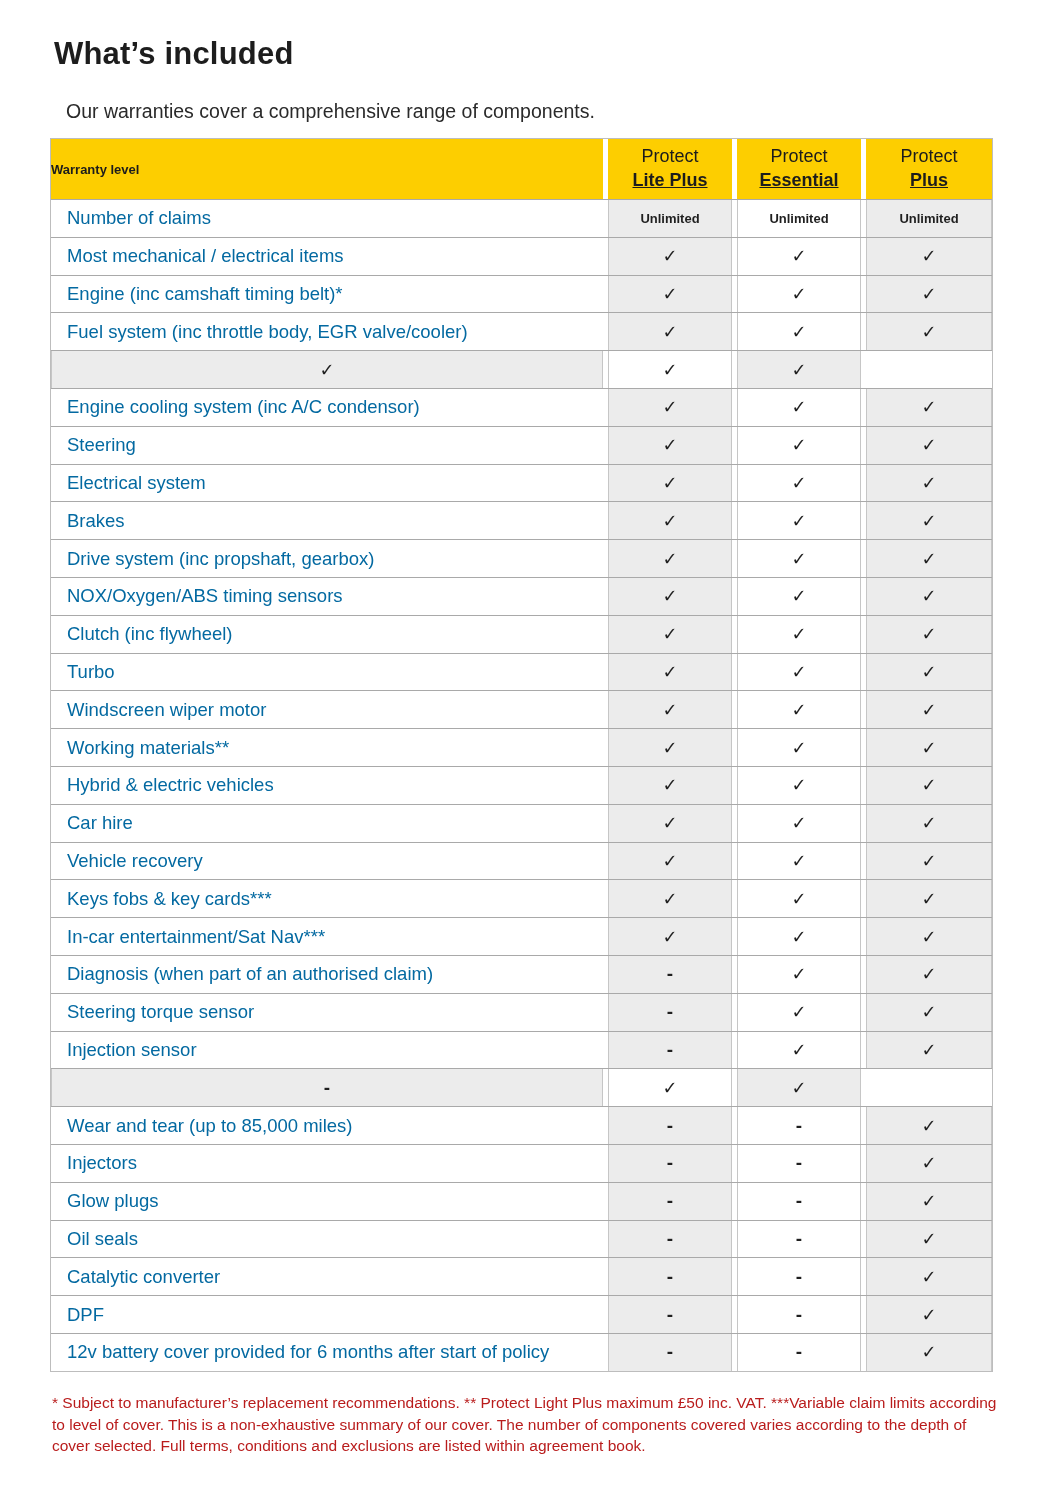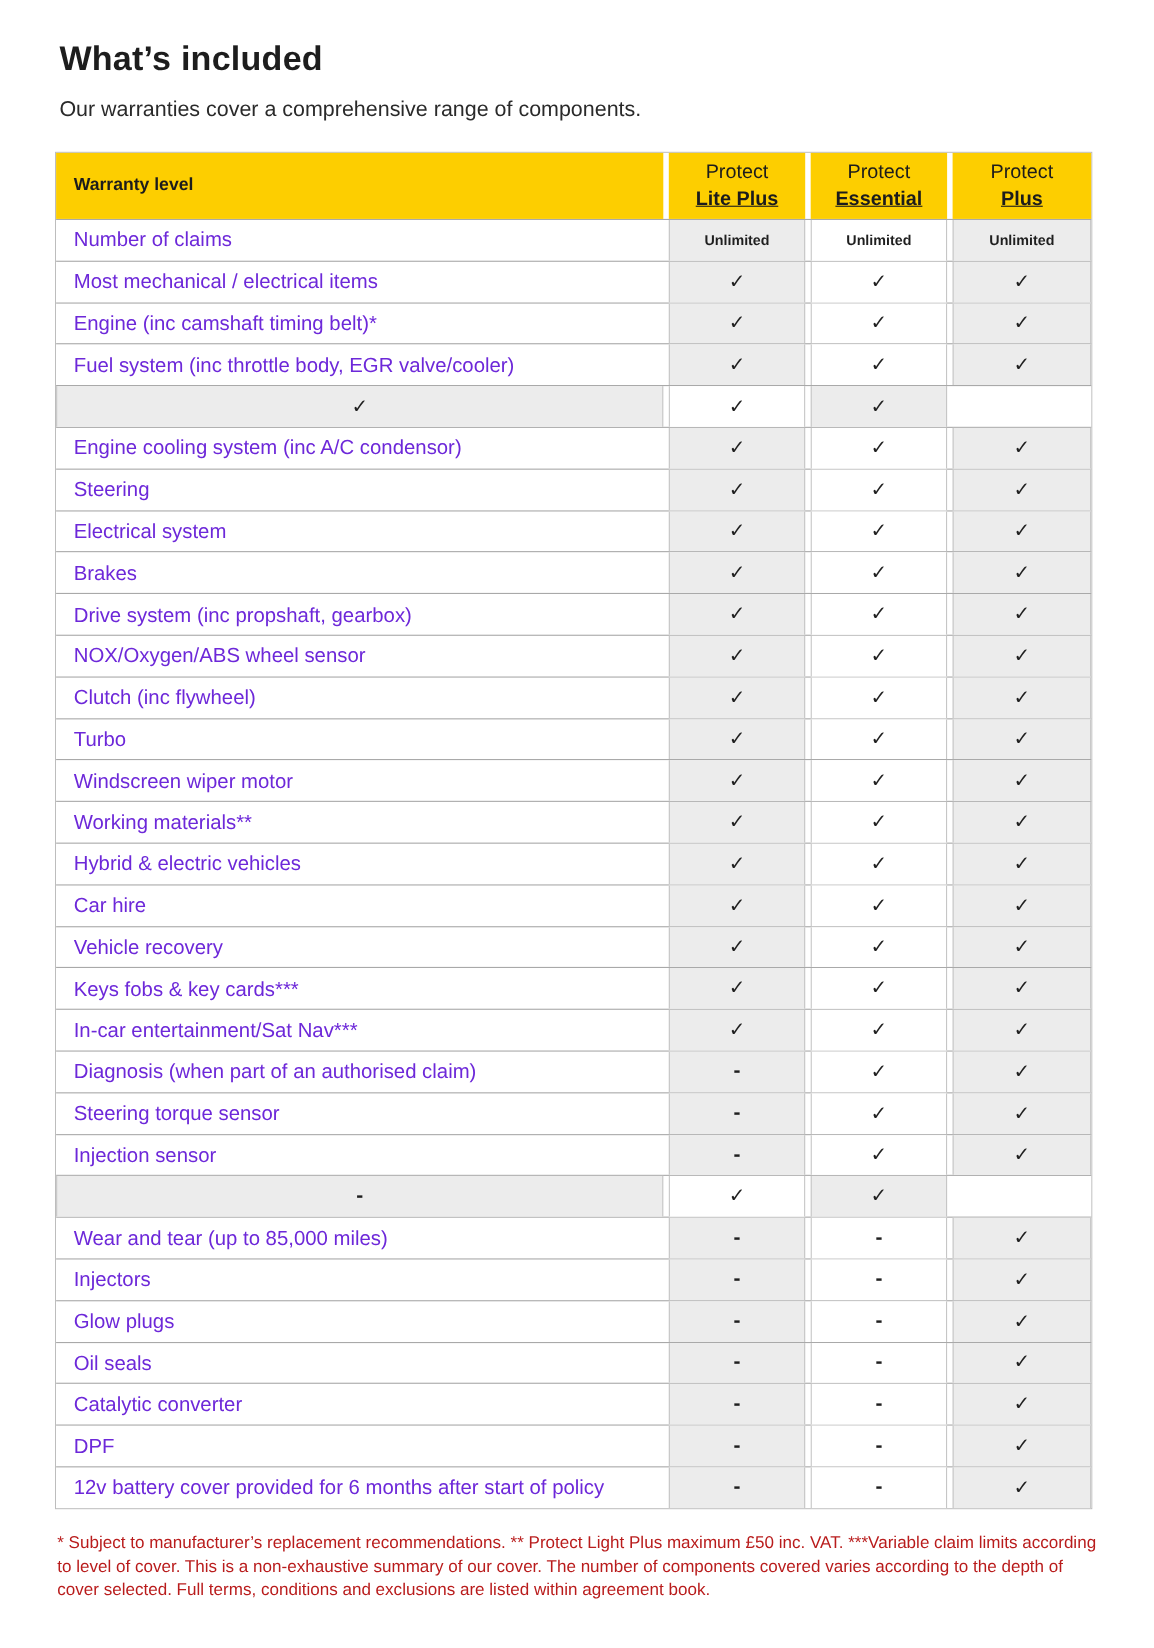--- a/index.html
+++ b/index.html
@@ -20,21 +20,21 @@
   }
   .page-title {
     margin: 0;
     padding: 36px 4px 0 54px;
     font-size: 31px;
     font-weight: 700;
     letter-spacing: 0.2px;
     color: #1d1d1d;
   }
   .page-subtitle {
-    margin: 0;
+    margin: 12px;
     padding: 16px 0 0 54px;
     font-size: 19.5px;
     color: #2a2a2a;
   }
   .warranty-table {
     position: absolute;
     left: 50px;
     top: 138px;
     width: 943px;
     border: 1px solid #bdbdbd;
@@ -48,22 +48,21 @@
     box-sizing: border-box;
   }
   .header-row {
     height: 60px;
     background: #ffffff;
   }
   .header-label {
     background: var(--yellow, #fdce00);
     display: flex;
     align-items: center;
-    padding-left: 16px;
-    font-size: 16px;
+    font-size: 13px;
     font-weight: 700;
     color: #1c1c1c;
   }
   .header-val {
     background: var(--yellow, #fdce00);
     display: flex;
     flex-direction: column;
     align-items: center;
     justify-content: center;
     text-align: center;
@@ -75,21 +74,21 @@
   .row {
     height: 37.8px;
     border-top: 1px solid #a9a9a9;
     background: #ffffff;
   }
   .label-cell {
     display: flex;
     align-items: center;
     padding-left: 16px;
     font-size: 18.5px;
-    color: #6d28d9;
+    color: #0369a1;
     white-space: nowrap;
     overflow: hidden;
   }
   .val-cell {
     display: flex;
     align-items: center;
     justify-content: center;
     border-left: 1px solid #c6c6c6;
     border-right: 1px solid #c6c6c6;
     box-sizing: border-box;
@@ -202,21 +201,21 @@
   </div>
 
   <div class="row">
     <div class="label-cell">Drive system (inc propshaft, gearbox)</div>
     <div class="val-cell col-gray check">✓</div>
     <div class="val-cell col-white check">✓</div>
     <div class="val-cell col-gray check">✓</div>
   </div>
 
   <div class="row">
-    <div class="label-cell">NOX/Oxygen/ABS wheel sensor</div>
+    <div class="label-cell">NOX/Oxygen/ABS timing sensors</div>
     <div class="val-cell col-gray check">✓</div>
     <div class="val-cell col-white check">✓</div>
     <div class="val-cell col-gray check">✓</div>
   </div>
 
   <div class="row">
     <div class="label-cell">Clutch (inc flywheel)</div>
     <div class="val-cell col-gray check">✓</div>
     <div class="val-cell col-white check">✓</div>
     <div class="val-cell col-gray check">✓</div>

